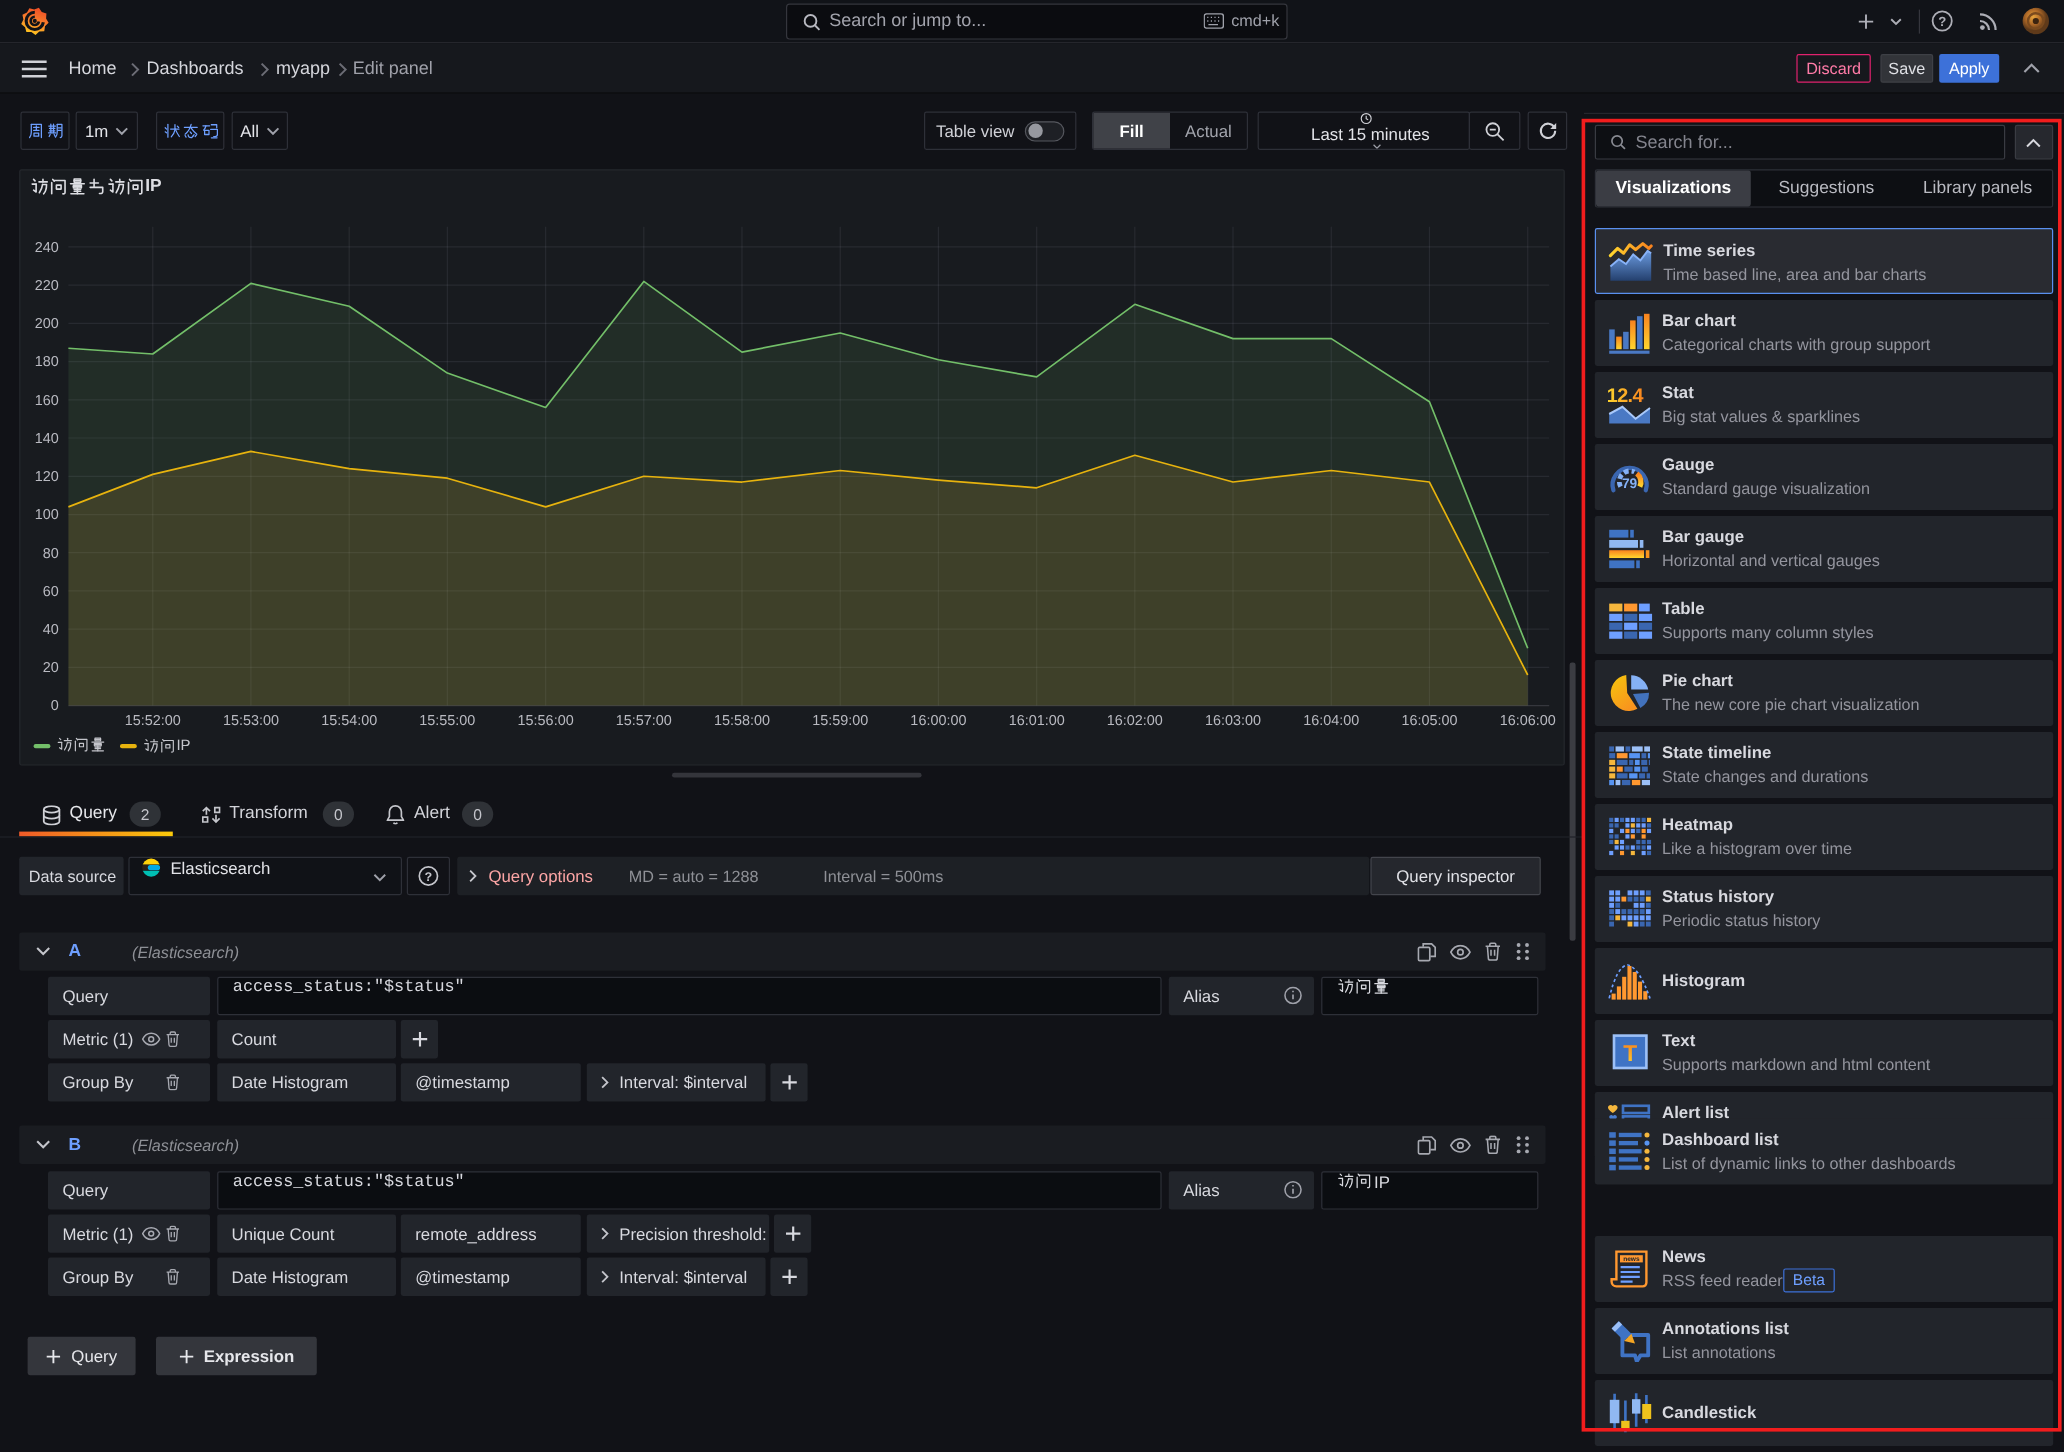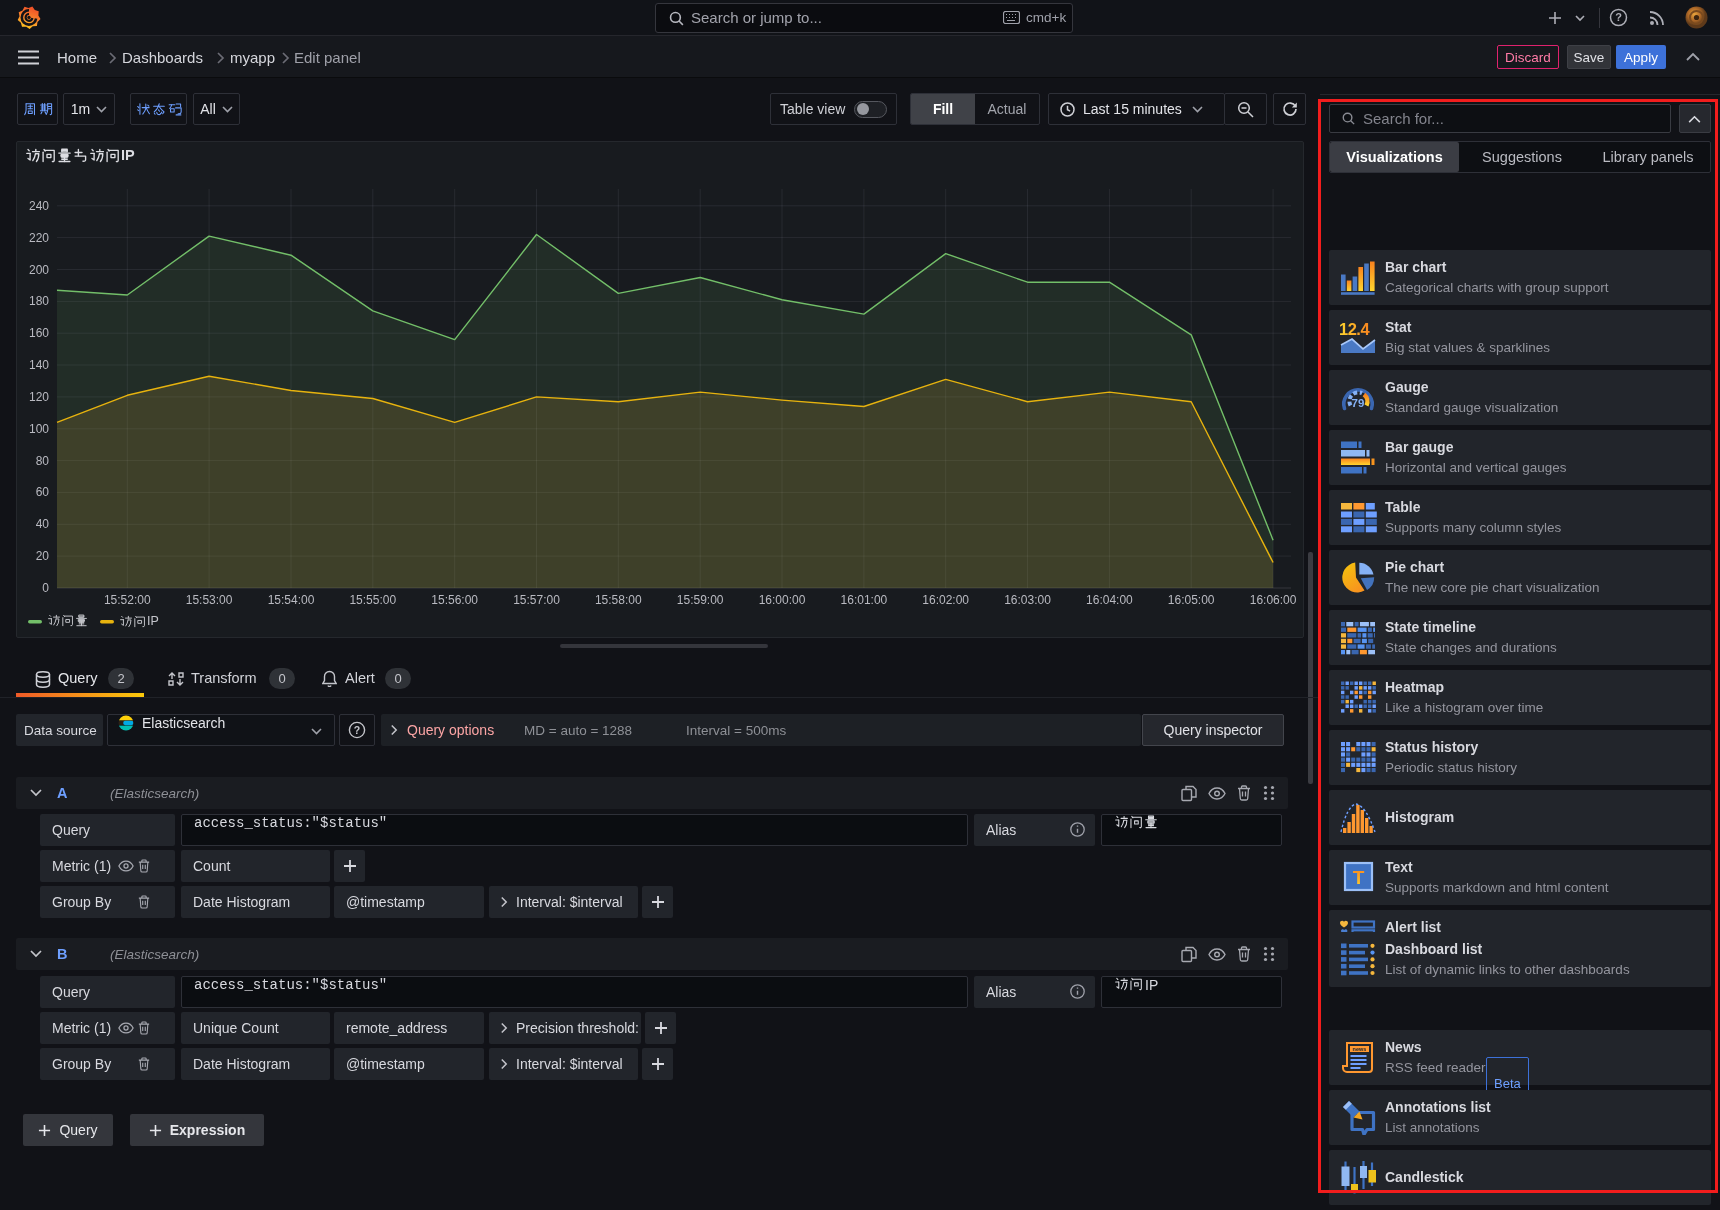--- a/index.html
+++ b/index.html
@@ -138,21 +138,21 @@
 </div>
 <div class="btn" style="left:770px;top:93px;width:127px;height:32px;justify-content:flex-start;padding-left:9px;color:#d0d1d7;">Table view
   <span style="display:inline-block;margin-left:9px;width:33px;height:17px;border-radius:9px;background:#1e2025;border:1px solid #55575e;position:relative;">
     <span style="position:absolute;left:2px;top:1.5px;width:12px;height:12px;border-radius:50%;background:#96989f;"></span>
   </span>
 </div>
 <div class="btn" style="left:910px;top:93px;width:130px;height:32px;padding:0;overflow:hidden;">
   <span style="width:65px;height:100%;background:#404248;display:flex;align-items:center;justify-content:center;font-weight:700;color:#fff;">Fill</span>
   <span style="width:65px;height:100%;display:flex;align-items:center;justify-content:center;color:#a2a4ac;">Actual</span>
 </div>
-<div class="btn" style="left:1048px;top:93px;width:177px;height:32px;justify-content:flex-start;padding-left:11px;color:#e3e4e9;font-weight:500;">
+<div class="btn" style="left:1048px;top:93px;width:177px;height:32px;justify-content:flex-start;padding-left:11px;color:#e3e4e9;font-weight:500;flex-direction:column;">
   <svg width="15" height="15" viewBox="0 0 15 15" style="margin-right:8px">
         <circle cx="7.5" cy="7.5" r="6.5" fill="none" stroke="#cfd0d6" stroke-width="1.5"></circle>
         <path d="M7.5 3.8v3.9l2.6 1.5" fill="none" stroke="#cfd0d6" stroke-width="1.5"></path>
       </svg>
   Last 15 minutes
   <svg width="11" height="7" viewBox="0 0 11 7" style="margin-left:10px">
         <path d="M1 1l4.5 4.5L10 1" fill="none" stroke="#9fa1aa" stroke-width="1.6"></path>
       </svg>
 </div>
 <div class="btn" style="left:1224px;top:93px;width:43px;height:32px;">
@@ -536,20 +536,29 @@
 <linearGradient id="iog" x1="0" y1="1" x2="0" y2="0">
           <stop offset="0" stop-color="#ffd52e"></stop>
           <stop offset="1" stop-color="#f8821e"></stop>
         </linearGradient>
 <linearGradient id="ioh" x1="0" y1="0" x2="1" y2="0">
           <stop offset="0" stop-color="#ffd52e"></stop>
           <stop offset="1" stop-color="#f8821e"></stop>
         </linearGradient>
 </defs>
     </svg>
+<div class="card" style="top:190px;background:#292b31;border:1px solid #5a90f0;">
+      <svg class="cicon" viewBox="0 0 38 35">
+        <path d="M2 33 V21 L9 15 L15 19 L21 11 L27 16 L33 8 L36 10 V33 Z" fill="url(#ibg)"></path>
+<path d="M2 21 L9 15 L15 19 L21 11 L27 16 L33 8 L36 10" fill="none" stroke="#87b2f8" stroke-width="1.6"></path>
+<path d="M2 12 L8 6 L13 10 L18 3 L23 7 L29 2 L34 6 L36 4" fill="none" stroke="url(#ioh)" stroke-width="2.6" stroke-linejoin="round" stroke-linecap="round"></path>
+      </svg>
+      <div class="ttl" style="top:9px">Time series</div>
+      <div class="dsc">Time based line, area and bar charts</div>
+    </div>
 <div class="card" style="top:250px;">
       <svg class="cicon" viewBox="0 0 38 35">
         <rect x="2" y="14.5" width="4.6" height="16.5" fill="#4a79c4"></rect>
         <rect x="7.8" y="20.5" width="4.6" height="10.5" fill="url(#iog)"></rect>
         <rect x="13.6" y="16.5" width="4.6" height="14.5" fill="#4a79c4"></rect>
         <rect x="19.4" y="7" width="4.6" height="24" fill="url(#iog)"></rect>
         <rect x="25.2" y="3.5" width="4.6" height="27.5" fill="#4a79c4"></rect>
         <rect x="31" y="1.5" width="4.6" height="29.5" fill="url(#iog)"></rect>
         <rect x="2" y="32.2" width="33.6" height="2.6" fill="#4a79c4"></rect>
       </svg>
@@ -821,21 +830,21 @@
     </div>
 <div class="card" style="top:1030px;">
       <svg class="cicon" viewBox="0 0 38 35">
         <path d="M8 3 H33 V29 a3 3 0 0 1 -3 3 H8 a4 4 0 0 1 -4 -4 V26 h4 Z" fill="none" stroke="#ff9830" stroke-width="2"></path>
 <rect x="11" y="6" width="19" height="6" fill="#ff9830"></rect>
         <text x="20.5" y="11" text-anchor="middle" font-size="5.5" font-weight="bold" fill="#22252b" font-family="Liberation Sans">news</text>
 <path d="M11.5 16 h16 M11.5 20 h16 M11.5 24 h16 M11.5 28 h10" stroke="#6e9fff" stroke-width="1.8"></path>
       </svg>
       <div class="ttl" style="top:9px">News</div>
       <div class="dsc">RSS feed reader</div>
-      <div style="position:absolute;left:157px;top:27px;border:1px solid #3d71d9;border-radius:2px;padding:18px 7px 2px;font-size:13px;font-weight:500;color:#6e9fff;">Beta</div>
+      <div style="position:absolute;left:157px;top:27px;border:1px solid #3d71d9;border-radius:2px;padding:1px 7px 2px;font-size:13px;font-weight:500;color:#6e9fff;">Beta</div>
     </div>
 <div class="card" style="top:1090px;">
       <svg class="cicon" viewBox="0 0 38 35">
         <path d="M13 12.5 H34.5 V29.5 H28 L25 34.5 L23.5 29.5 H13 Z" fill="none" stroke="#3f73c4" stroke-width="3.2" stroke-linejoin="round"></path>
 <path d="M4 7 L10 1 L20.5 11.5 L14.5 17.5 Z" fill="#3f73c4"></path>
 <path d="M4 7 L10 1 L12.8 3.8 L6.8 9.8 Z" fill="#9cc0f7"></path>
 <path d="M14.5 17.5 L20.5 11.5 L23.5 19.5 Z" fill="#f5a623"></path>
       </svg>
       <div class="ttl" style="top:9px">Annotations list</div>
       <div class="dsc">List annotations</div>

